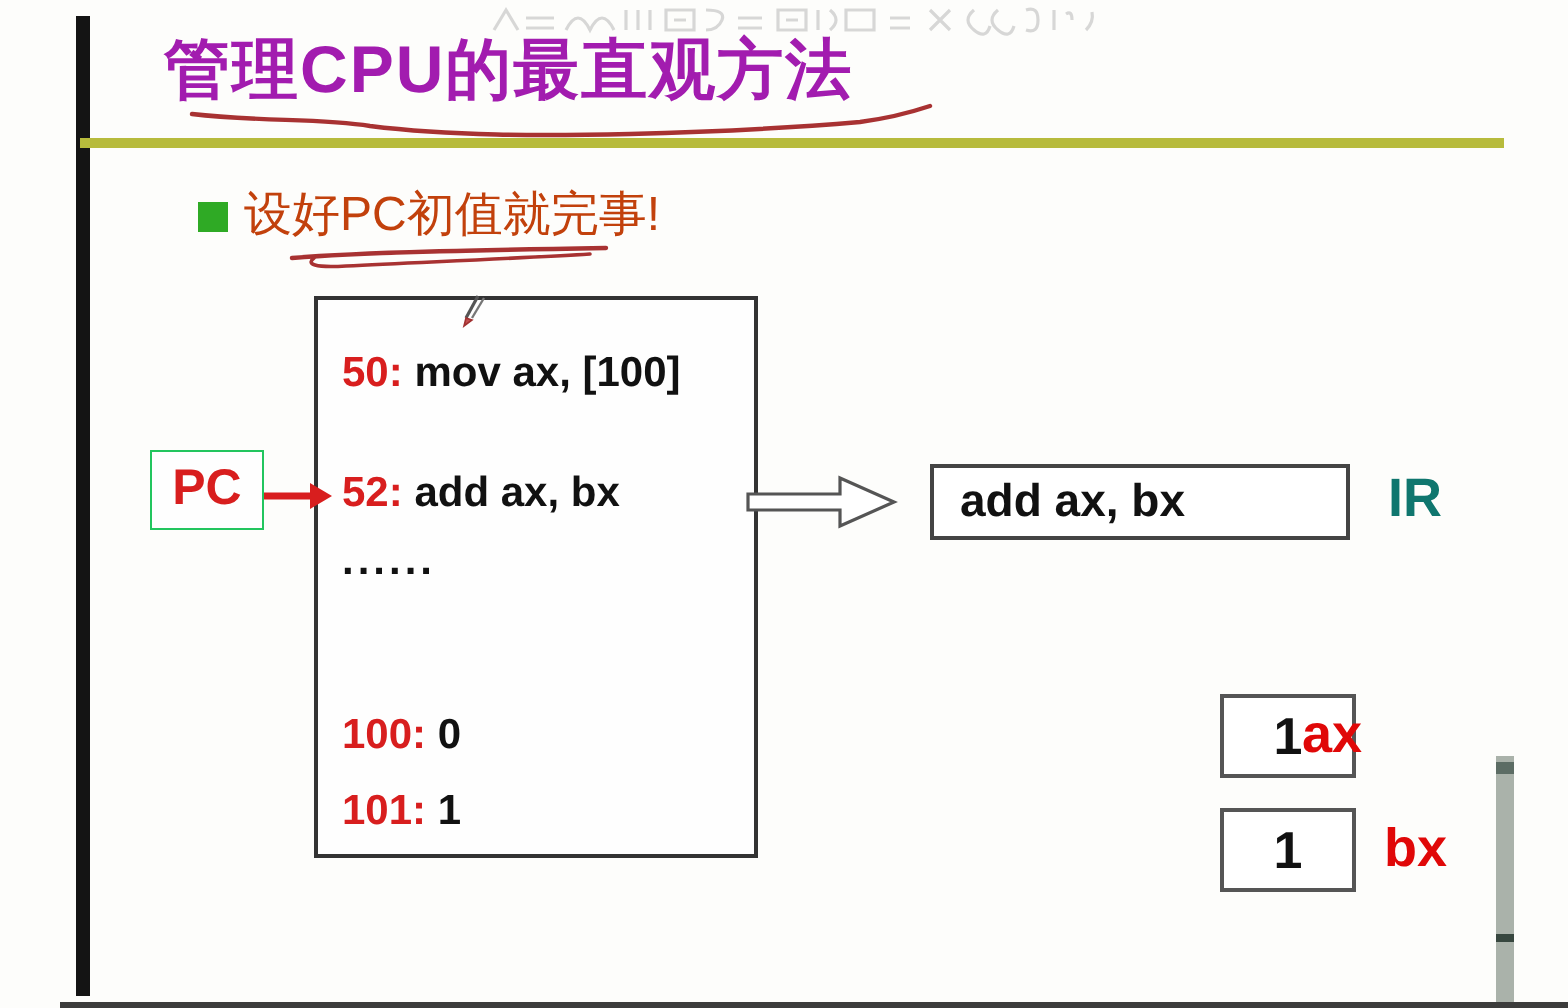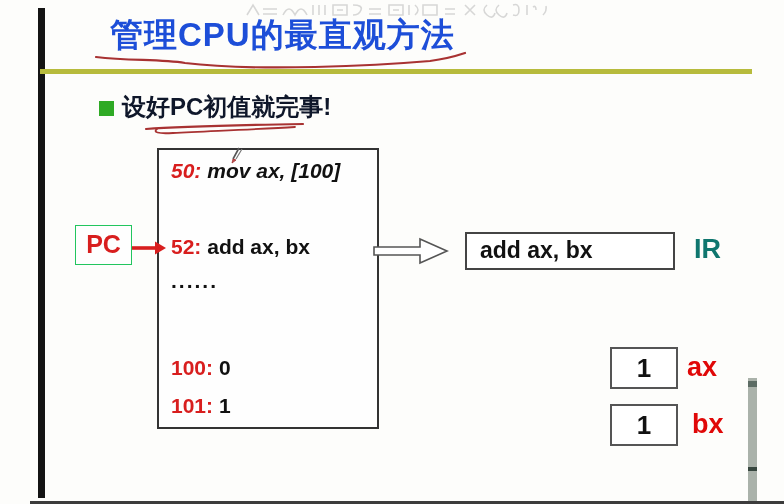--- a/index.html
+++ b/index.html
@@ -9,42 +9,42 @@
     font-family:"Liberation Sans","DejaVu Sans",sans-serif;
   }
   .abs{position:absolute;}
   
   .left-bar{left:38px;top:8px;width:7px;height:490px;background:#141414;}
   .bottom-strip{left:30px;top:501px;width:754px;height:3px;background:#3c3c3c;}
   
   .watermark{left:243px;top:1px;width:315px;height:20px;opacity:.55;}
   
   .title{
-    left:110px;top:13px;width:560px;
-    font-size:33px;font-weight:bold;color:#1d4ed8;letter-spacing:1px;white-space:nowrap;
+    left:82px;top:13px;width:560px;
+    font-size:33px;font-weight:bold;color:#a21caf;letter-spacing:1px;white-space:nowrap;
   }
   .title-underline{left:90px;top:48px;width:390px;height:22px;}
   .olive-rule{left:40px;top:69px;width:712px;height:5px;background:#b7bb3c;}
   
   .bullet-square{left:99px;top:101px;width:15px;height:15px;background:#2faa25;}
   .bullet-label{
-    left:122px;top:91px;font-size:24px;font-weight:bold;color:#0f172a;white-space:nowrap;
+    left:122px;top:91px;font-size:24px;font-weight:normal;color:#c2410c;white-space:nowrap;
   }
   .bullet-underline{left:143px;top:120px;width:165px;height:16px;}
   
   .mem-box{
     left:157px;top:148px;width:222px;height:281px;
     border:2px solid #333;background:#fefefe;box-sizing:border-box;
   }
   .mem-row{
     position:absolute;left:12px;white-space:nowrap;
     font-size:21px;font-weight:bold;color:#111;line-height:24px;
   }
   .mem-row .addr{color:#d81e1e;}
-  .mem-row-0{top:9px;font-style:italic;} .mem-row-1{top:47px;} .mem-row-2{top:85px;}
+  .mem-row-0{top:25px;} .mem-row-1{top:47px;} .mem-row-2{top:85px;}
   .mem-row-3{top:119px;letter-spacing:2px;} .mem-row-4{top:206px;} .mem-row-5{top:244px;text-align:right;}
   
   .pen-cursor{left:228px;top:146px;width:16px;height:19px;}
   
   .pc-box{
     left:75px;top:225px;width:57px;height:40px;border:1px solid #22c55e;
     background:#fefefe;box-sizing:border-box;text-align:center;
     font-size:25px;font-weight:bold;color:#d81e1e;line-height:37px;
   }
   .pc-arrow{left:131px;top:240px;width:36px;height:16px;}
@@ -57,21 +57,21 @@
     font-size:23px;font-weight:bold;color:#111;line-height:33px;padding-left:13px;
   }
   .ir-label{left:694px;top:234px;font-size:27px;font-weight:bold;color:#0f766e;}
   
   .reg-box{
     width:68px;height:42px;border:2px solid #555;background:#fff;box-sizing:border-box;
     text-align:center;font-size:26px;font-weight:bold;color:#111;line-height:39px;
   }
   .ax-box{left:610px;top:347px;} .bx-box{left:610px;top:404px;}
   .reg-label{font-size:27px;font-weight:bold;color:#e00808;}
-  .ax-label{left:687px;top:352px;} .bx-label{left:692px;top:409px;}
+  .ax-label{left:651px;top:352px;} .bx-label{left:692px;top:409px;}
   
   .scrollbar{left:748px;top:378px;width:9px;height:126px;background:#aab2aa;}
   .scroll-tick-1{position:absolute;left:0;top:3px;width:9px;height:6px;background:#5c6c64;}
   .scroll-tick-2{position:absolute;left:0;top:89px;width:9px;height:4px;background:#37473f;}
 </style>
 </head>
 <body>
 
 <div class="stage">
 

